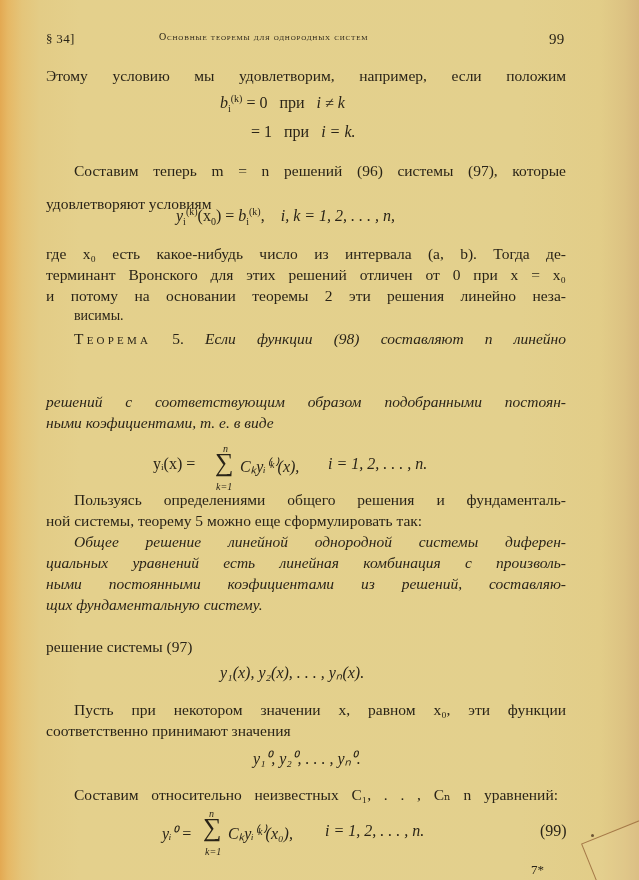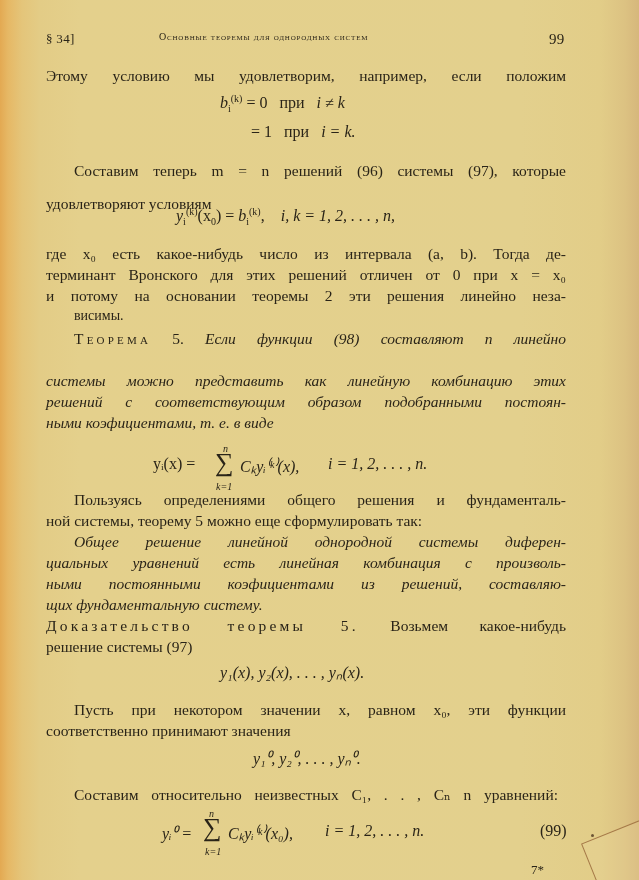--- a/index.html
+++ b/index.html
@@ -66,44 +66,39 @@
   <div class="line just" style="top:245px;">где x₀ есть какое-нибудь число из интервала (a, b). Тогда де-</div>
   <div class="line just" style="top:266px;">терминант Вронского для этих решений отличен от 0 при x = x₀</div>
   <div class="line just" style="top:287px;">и потому на основании теоремы 2 эти решения линейно неза-</div>
   <div class="line" style="top:308px; font-size:14px;margin-left:28px;">висимы.</div>
 
   <div class="line indent just" style="top:330px;">
     <span class="sp" style="font-variant:small-caps;">Теорема</span>
     <span>5.</span>
     <span class="it">Если функции (98) составляют n линейно</span>
   </div>
-  <div class="line it just" style="top:372px;">системы можно представить как линейную комбинацию этих</div>
   <div class="line it just" style="top:393px;">решений с соответствующим образом подобранными постоян-</div>
   <div class="line it" style="top:414px;">ными коэфициентами, т. е. в виде</div>
 
   <div>
     <span class="center" style="left:153px; top:455px;">yᵢ(x) =</span>
     <span class="lim" style="left:223px; top:443px;">n</span>
     <span class="sum" style="left:215px; top:450px;">∑</span>
     <span class="lim" style="left:216px; top:481px;">k=1</span>
     <span class="center m" style="left:240px; top:455px;">Cₖyᵢ⁽ᵏ⁾(x),</span>
     <span class="center m" style="left:328px; top:455px;">i = 1, 2, . . . , n.</span>
   </div>
 
   <div class="line indent just" style="top:491px;">Пользуясь определениями общего решения и фундаменталь-</div>
   <div class="line" style="top:512px;">ной системы, теорему 5 можно еще сформулировать так:</div>
   <div class="line it just" style="top:554px;">циальных уравнений есть линейная комбинация с произволь-</div>
   <div class="line indent it just" style="top:533px;">Общее решение линейной однородной системы диферен-</div>
   <div class="line it just" style="top:575px;">ными постоянными коэфициентами из решений, составляю-</div>
   <div class="line it" style="top:596px;">щих фундаментальную систему.</div>
 
-  <div class="line just" style="top:617px;">
-    <span class="sp">Доказательство теоремы 5.</span>
-    <span>Возьмем какое-нибудь</span>
-  </div>
   <div class="line" style="top:638px;">решение системы (97)</div>
   <div class="center m" style="left:220px; top:661px;">y₁(x), y₂(x), . . . , yₙ(x).</div>
 
   <div class="line indent just" style="top:701px;">Пусть при некотором значении x, равном x₀, эти функции</div>
   <div class="line" style="top:722px;">соответственно принимают значения</div>
   <div class="center m" style="left:253px; top:747px;">y₁⁰, y₂⁰, . . . , yₙ⁰.</div>
 
   <div class="line indent just" style="top:786px; width:484px;">Составим относительно неизвестных C₁, . . , Cₙ n уравнений:</div>
 
   <div>

